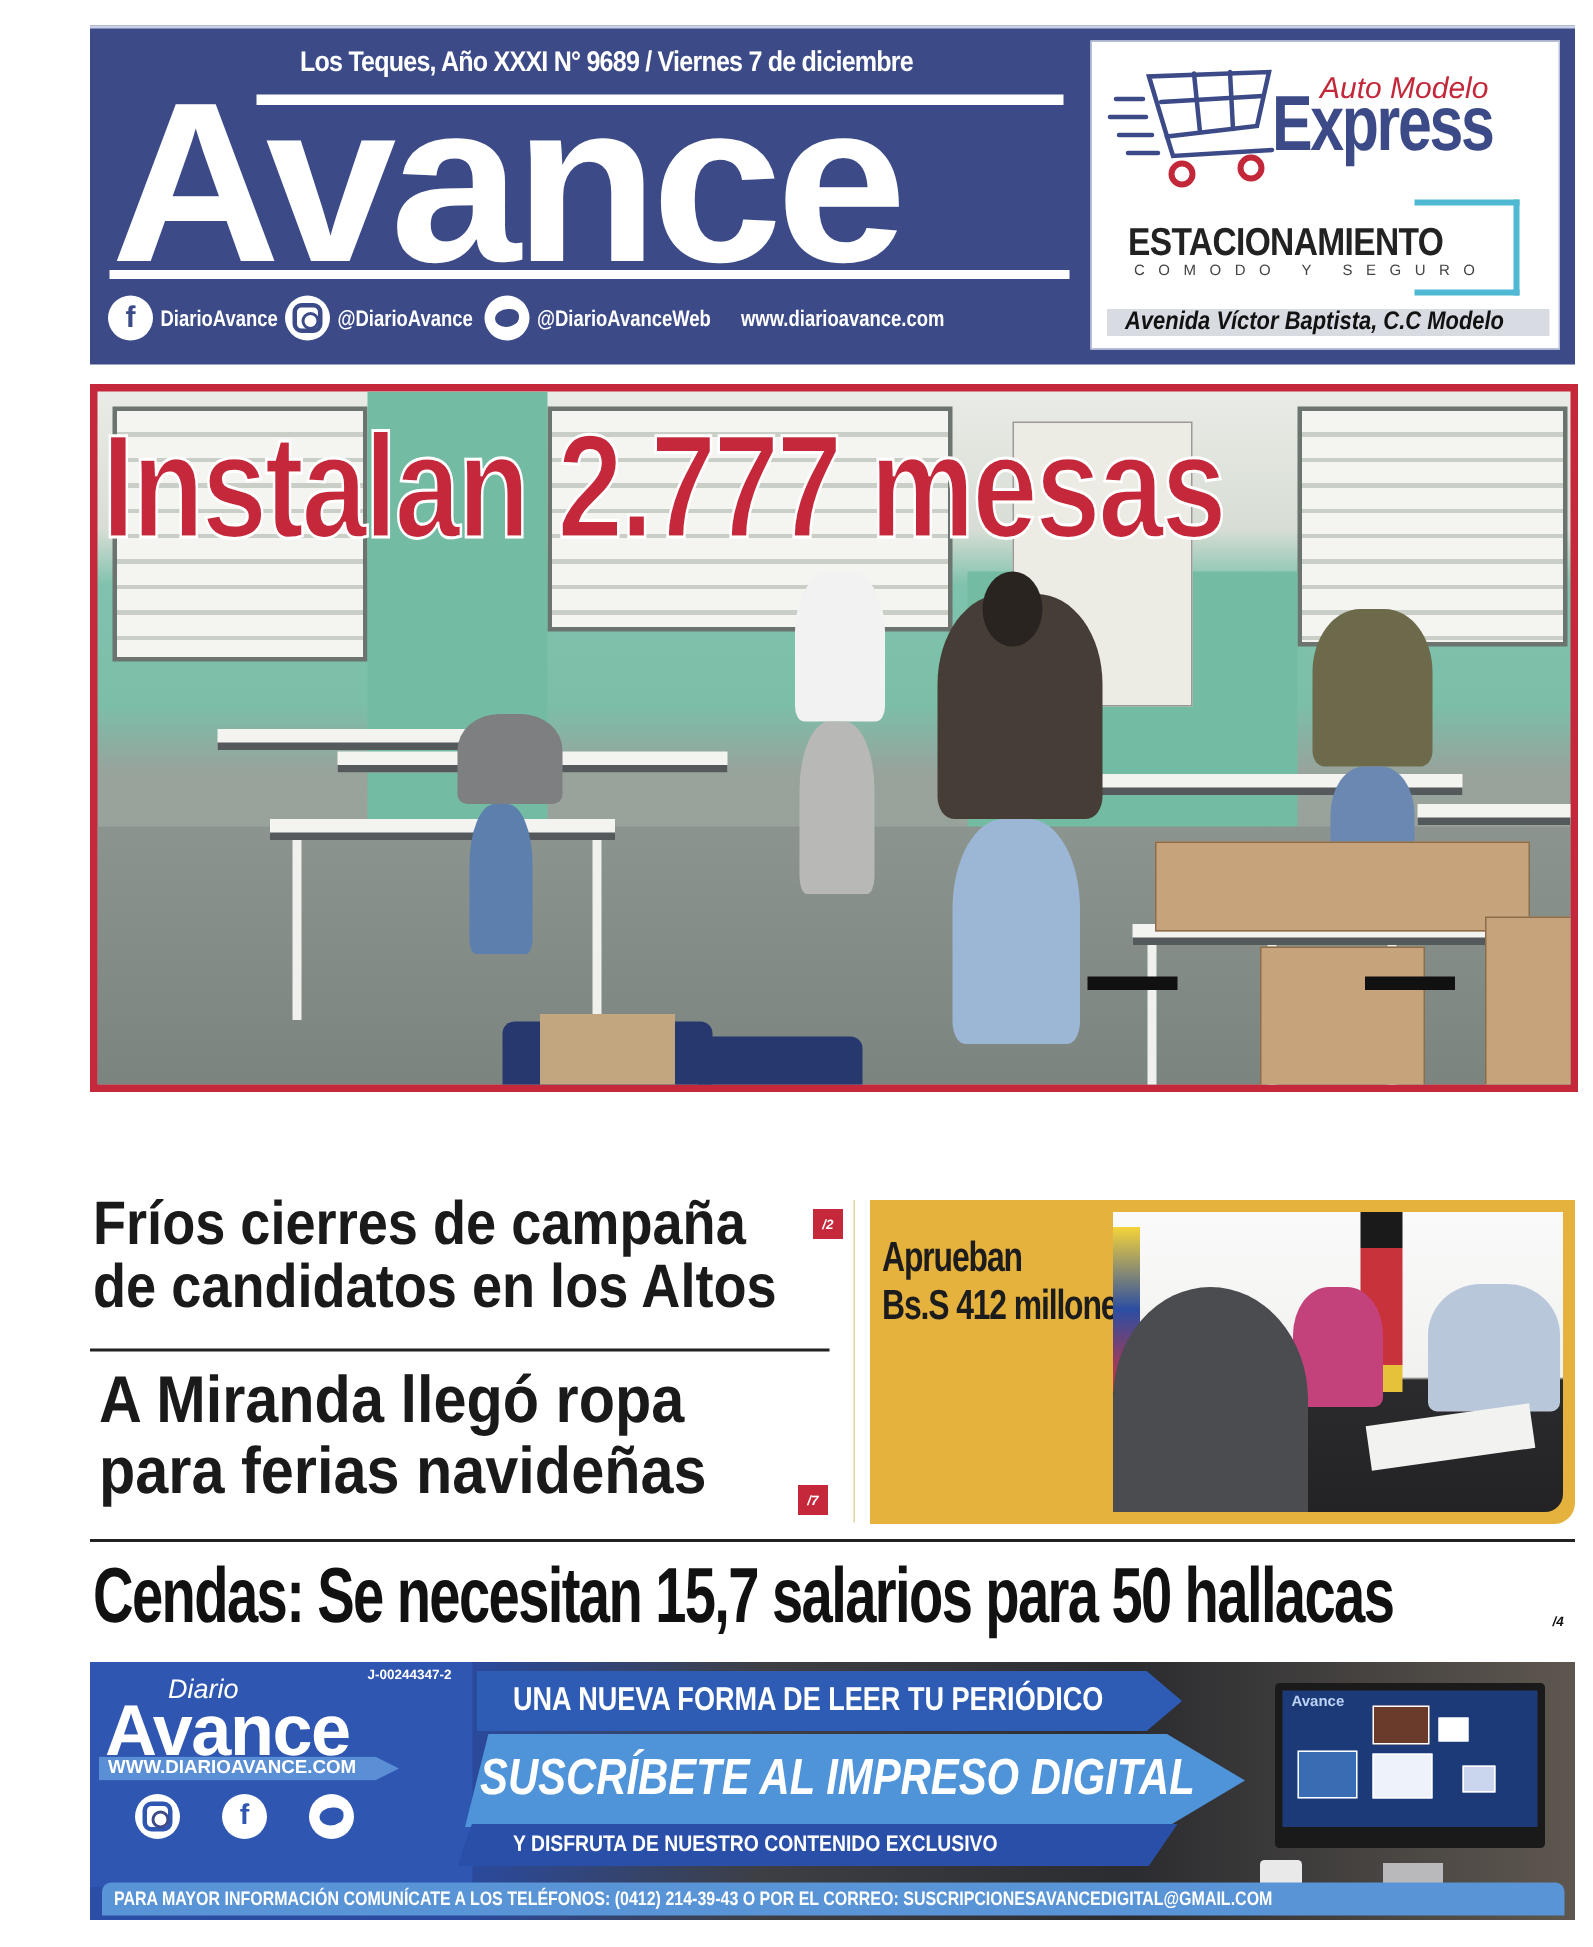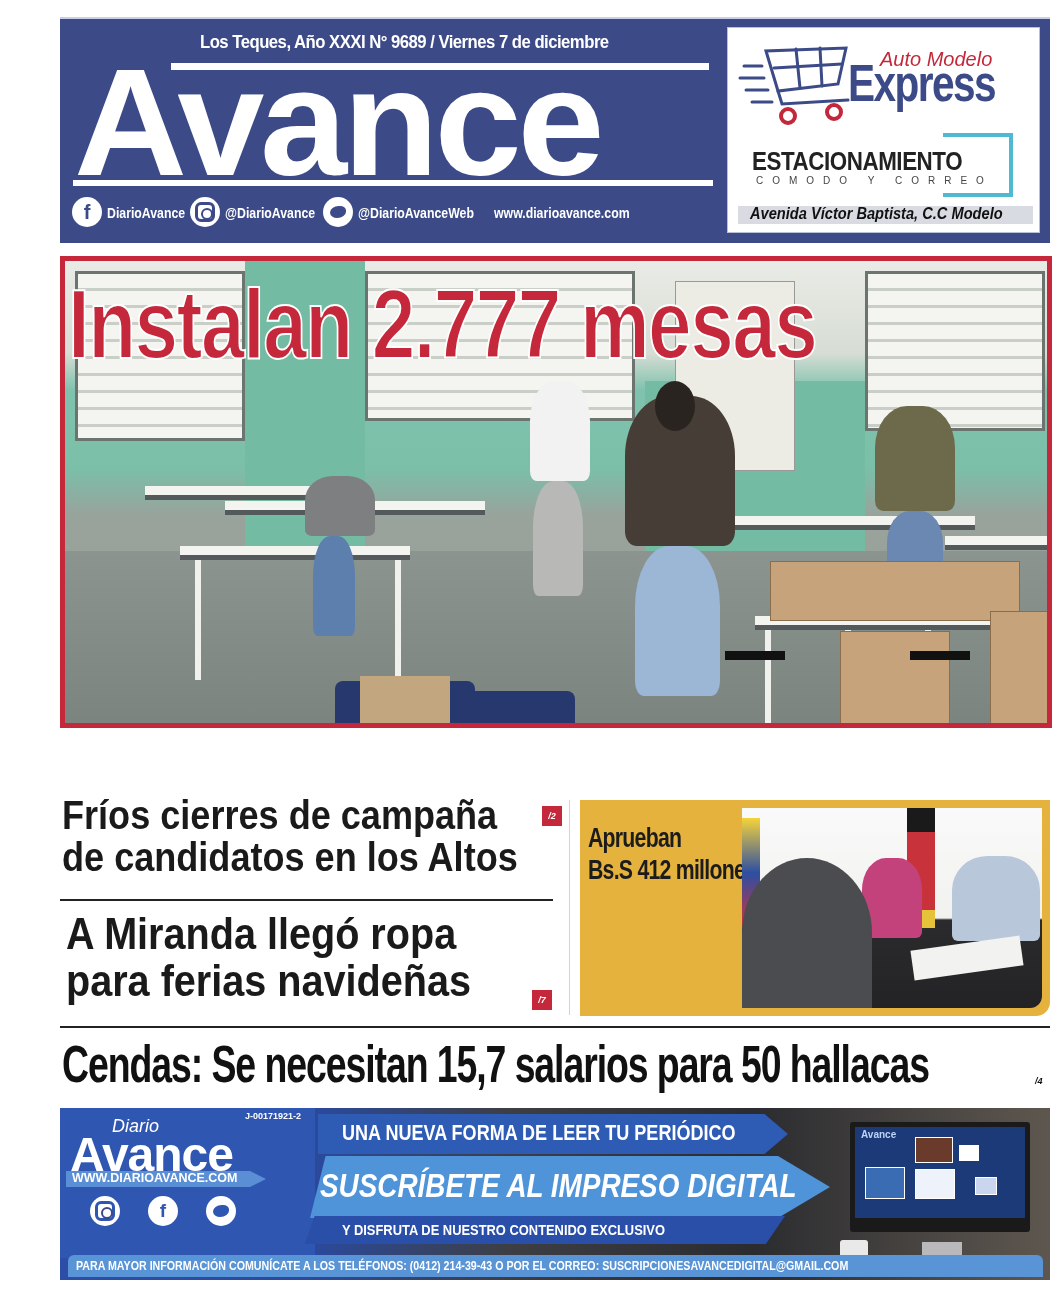--- a/index.html
+++ b/index.html
@@ -193,21 +193,21 @@
       <path d="M40 55 L44 68 L110 64"></path>
       <path d="M6 30 L24 30 M2 42 L26 42 M8 54 L30 54 M14 66 L34 66"></path>
     </g>
     <circle cx="50" cy="80" r="7" fill="none" stroke="#c3283a" stroke-width="4"></circle>
     <circle cx="96" cy="76" r="7" fill="none" stroke="#c3283a" stroke-width="4"></circle>
   </svg>
   <div class="am-express">Express</div>
   <div class="am-small">Auto Modelo</div>
   <div class="bracket"></div>
   <div class="estac">ESTACIONAMIENTO</div>
-  <div class="comodo">COMODO Y CORREO</div>
+  <div class="comodo">COMODO Y SEGURO</div>
   <div class="addr-bar"></div>
   <div class="addr">Avenida Víctor Baptista, C.C Modelo</div>
 </aside>
 
 <section class="hero">
   <div class="photo">
 
     <div class="window" style="left:10px;top:10px;width:170px;height:170px;"></div>
     <div class="window" style="left:300px;top:10px;width:270px;height:150px;"></div>
     <div class="window" style="left:800px;top:10px;width:180px;height:160px;"></div>
@@ -282,21 +282,21 @@
 </section>
 
 <div class="rule-full"></div>
 <h2 class="h3">Cendas: Se necesitan 15,7 salarios para 50 hallacas</h2>
 <span class="h3-tag">/4</span>
 
 <section class="banner">
   <div class="b-left"></div>
   <div class="b-diario">Diario</div>
   <div class="b-avance">Avance</div>
-  <div class="b-jnum">J-00171921-2</div>
+  <div class="b-jnum">J-00244347-2</div>
   <div class="b-www-bar"></div>
   <div class="b-www">WWW.DIARIOAVANCE.COM</div>
   <div class="b-icons">
     <span class="b-ic">
         <span class="ig-box" style="border-color:#2f56b0"></span>
       </span>
     <span class="b-ic">f</span>
     <span class="b-ic">
         <span class="bird" style="background:#2f56b0"></span>
       </span>

